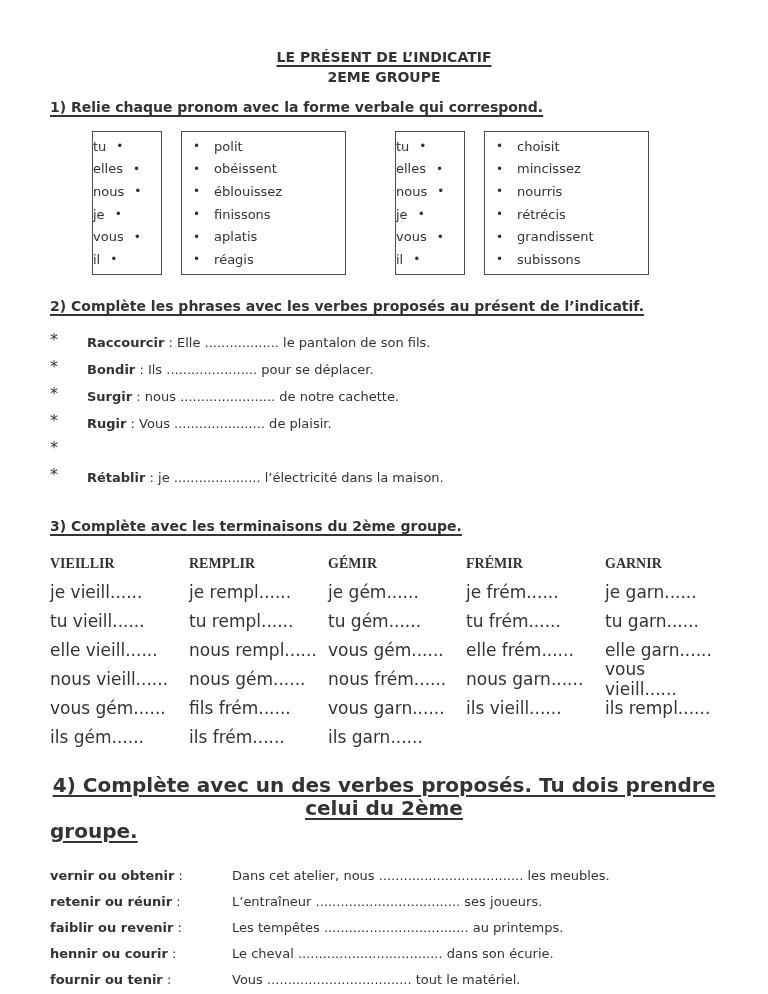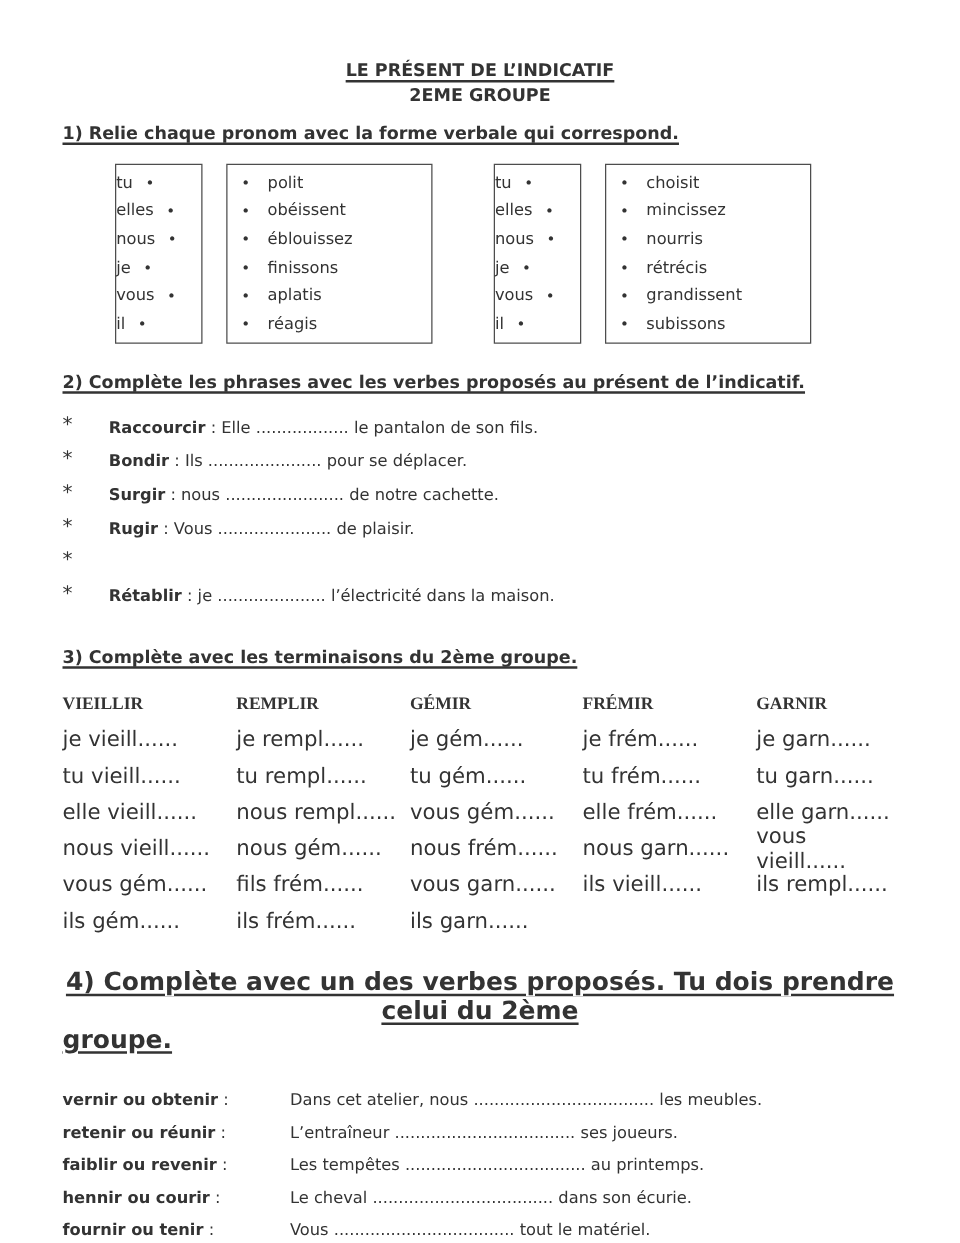--- a/index.html
+++ b/index.html
@@ -46,21 +46,21 @@
   .star{width:37px;font-size:16px;position:relative;top:-3px;}
   .ex2-verb{font-weight:bold;}
 
   
   .conj-table{display:grid;grid-template-columns:139px 139px 138px 139px auto;margin-top:17px;}
   .conj-header{font-size:14px;font-weight:bold;height:27px;display:flex;align-items:center;font-family:Liberation Serif, serif;}
   .conj-cell{font-size:17px;height:29px;display:flex;align-items:center;}
 
   
   .ex4-list{margin-top:25px;}
-  .ex4-item{display:flex;align-items:center;height:26px;font-size:13px;}
+  .ex4-item{display:flex;height:26px;font-size:13px;}
   .ex4-label{width:182px;flex:0 0 182px;}
   .ex4-label b{font-weight:bold;}
 </style>
 </head>
 <body>
 
 <div class="page">
 
   <div class="title">
     <span class="title-line underlined">LE PRÉSENT DE L’INDICATIF</span>

